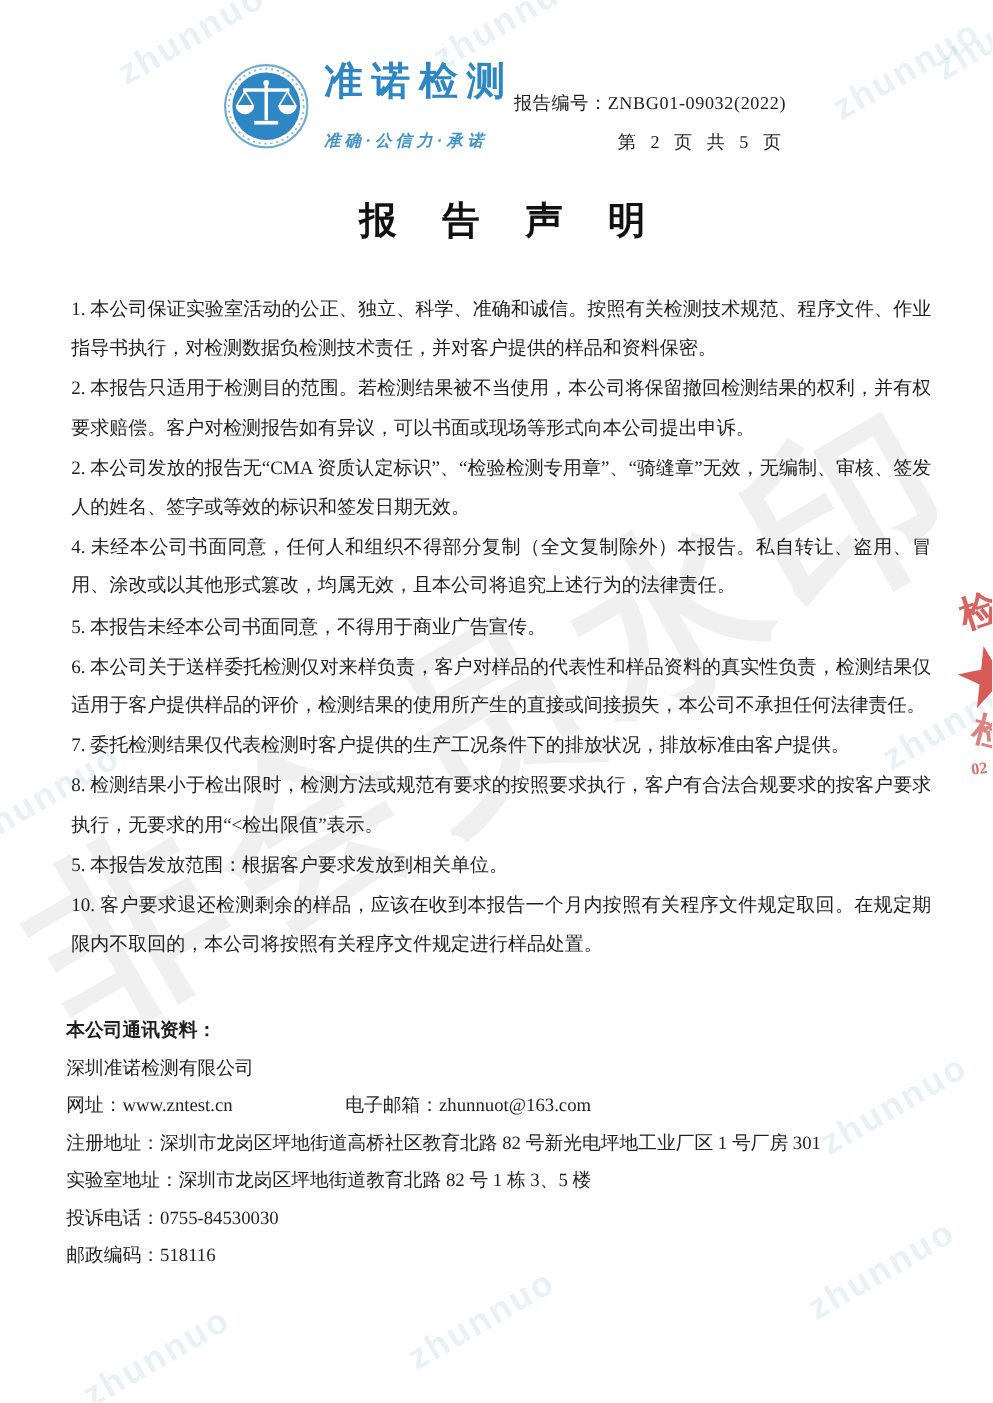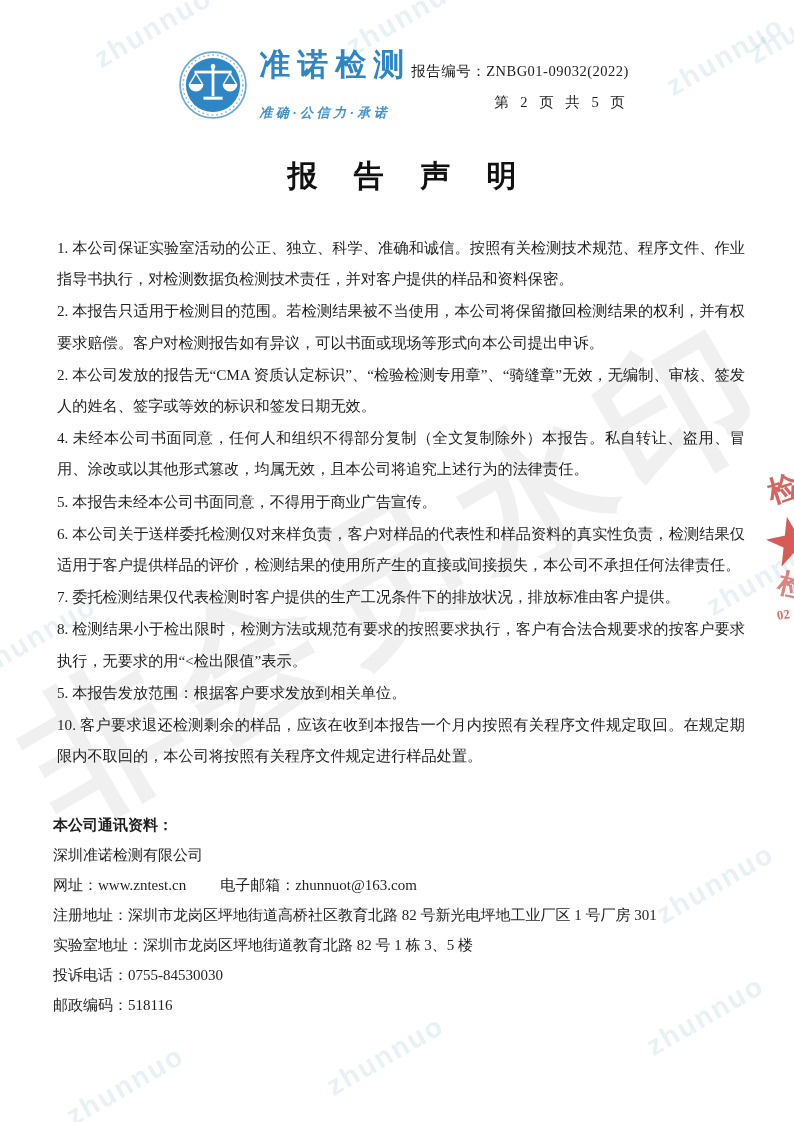--- a/index.html
+++ b/index.html
@@ -44,21 +44,21 @@
   }
   .brand-tagline{
     font-family:"Liberation Sans", sans-serif;
     font-size:13px;font-weight:bold;letter-spacing:3.5px;
     color:#4293cb;margin-top:22px;font-style:italic;
   }
   .header-right{
     text-align:right;font-size:14.5px;line-height:1;color:#1d1d1d;
     margin-top:16px;
   }
-  .report-no{letter-spacing:0.5px;}
+  .report-no{letter-spacing:0.5px;margin-top:12px;}
   .page-info{margin-top:16px;letter-spacing:4px;}
   
   .doc-title{
     position:absolute;top:156px;left:0;right:0;z-index:1;
     text-align:center;
     font-family:"Liberation Sans", sans-serif;
     font-size:30px;font-weight:bold;letter-spacing:14px;
     color:#111;
     padding-left:24px;
   }
@@ -68,21 +68,21 @@
     font-size:15.2px;line-height:31.2px;text-align:justify;
   }
   .statements p{margin:0 0 1px 0;}
   
   .contact{
     position:absolute;top:810px;left:53px;right:49px;z-index:1;
     font-size:15px;line-height:30px;
   }
   .contact-heading{font-weight:bold;}
   .contact-line{white-space:nowrap;}
-  .web-email-line .email-part{margin-left:34px;}
+  .web-email-line .email-part{margin-left:90px;}
   
   .seal-edge{
     position:absolute;right:0;top:455px;width:46px;height:205px;
     overflow:hidden;z-index:2;pointer-events:none;
   }
   .seal-char{
     position:absolute;
     font-family:"Liberation Serif", serif;font-weight:bold;
     color:rgba(201,48,44,0.75);
   }

